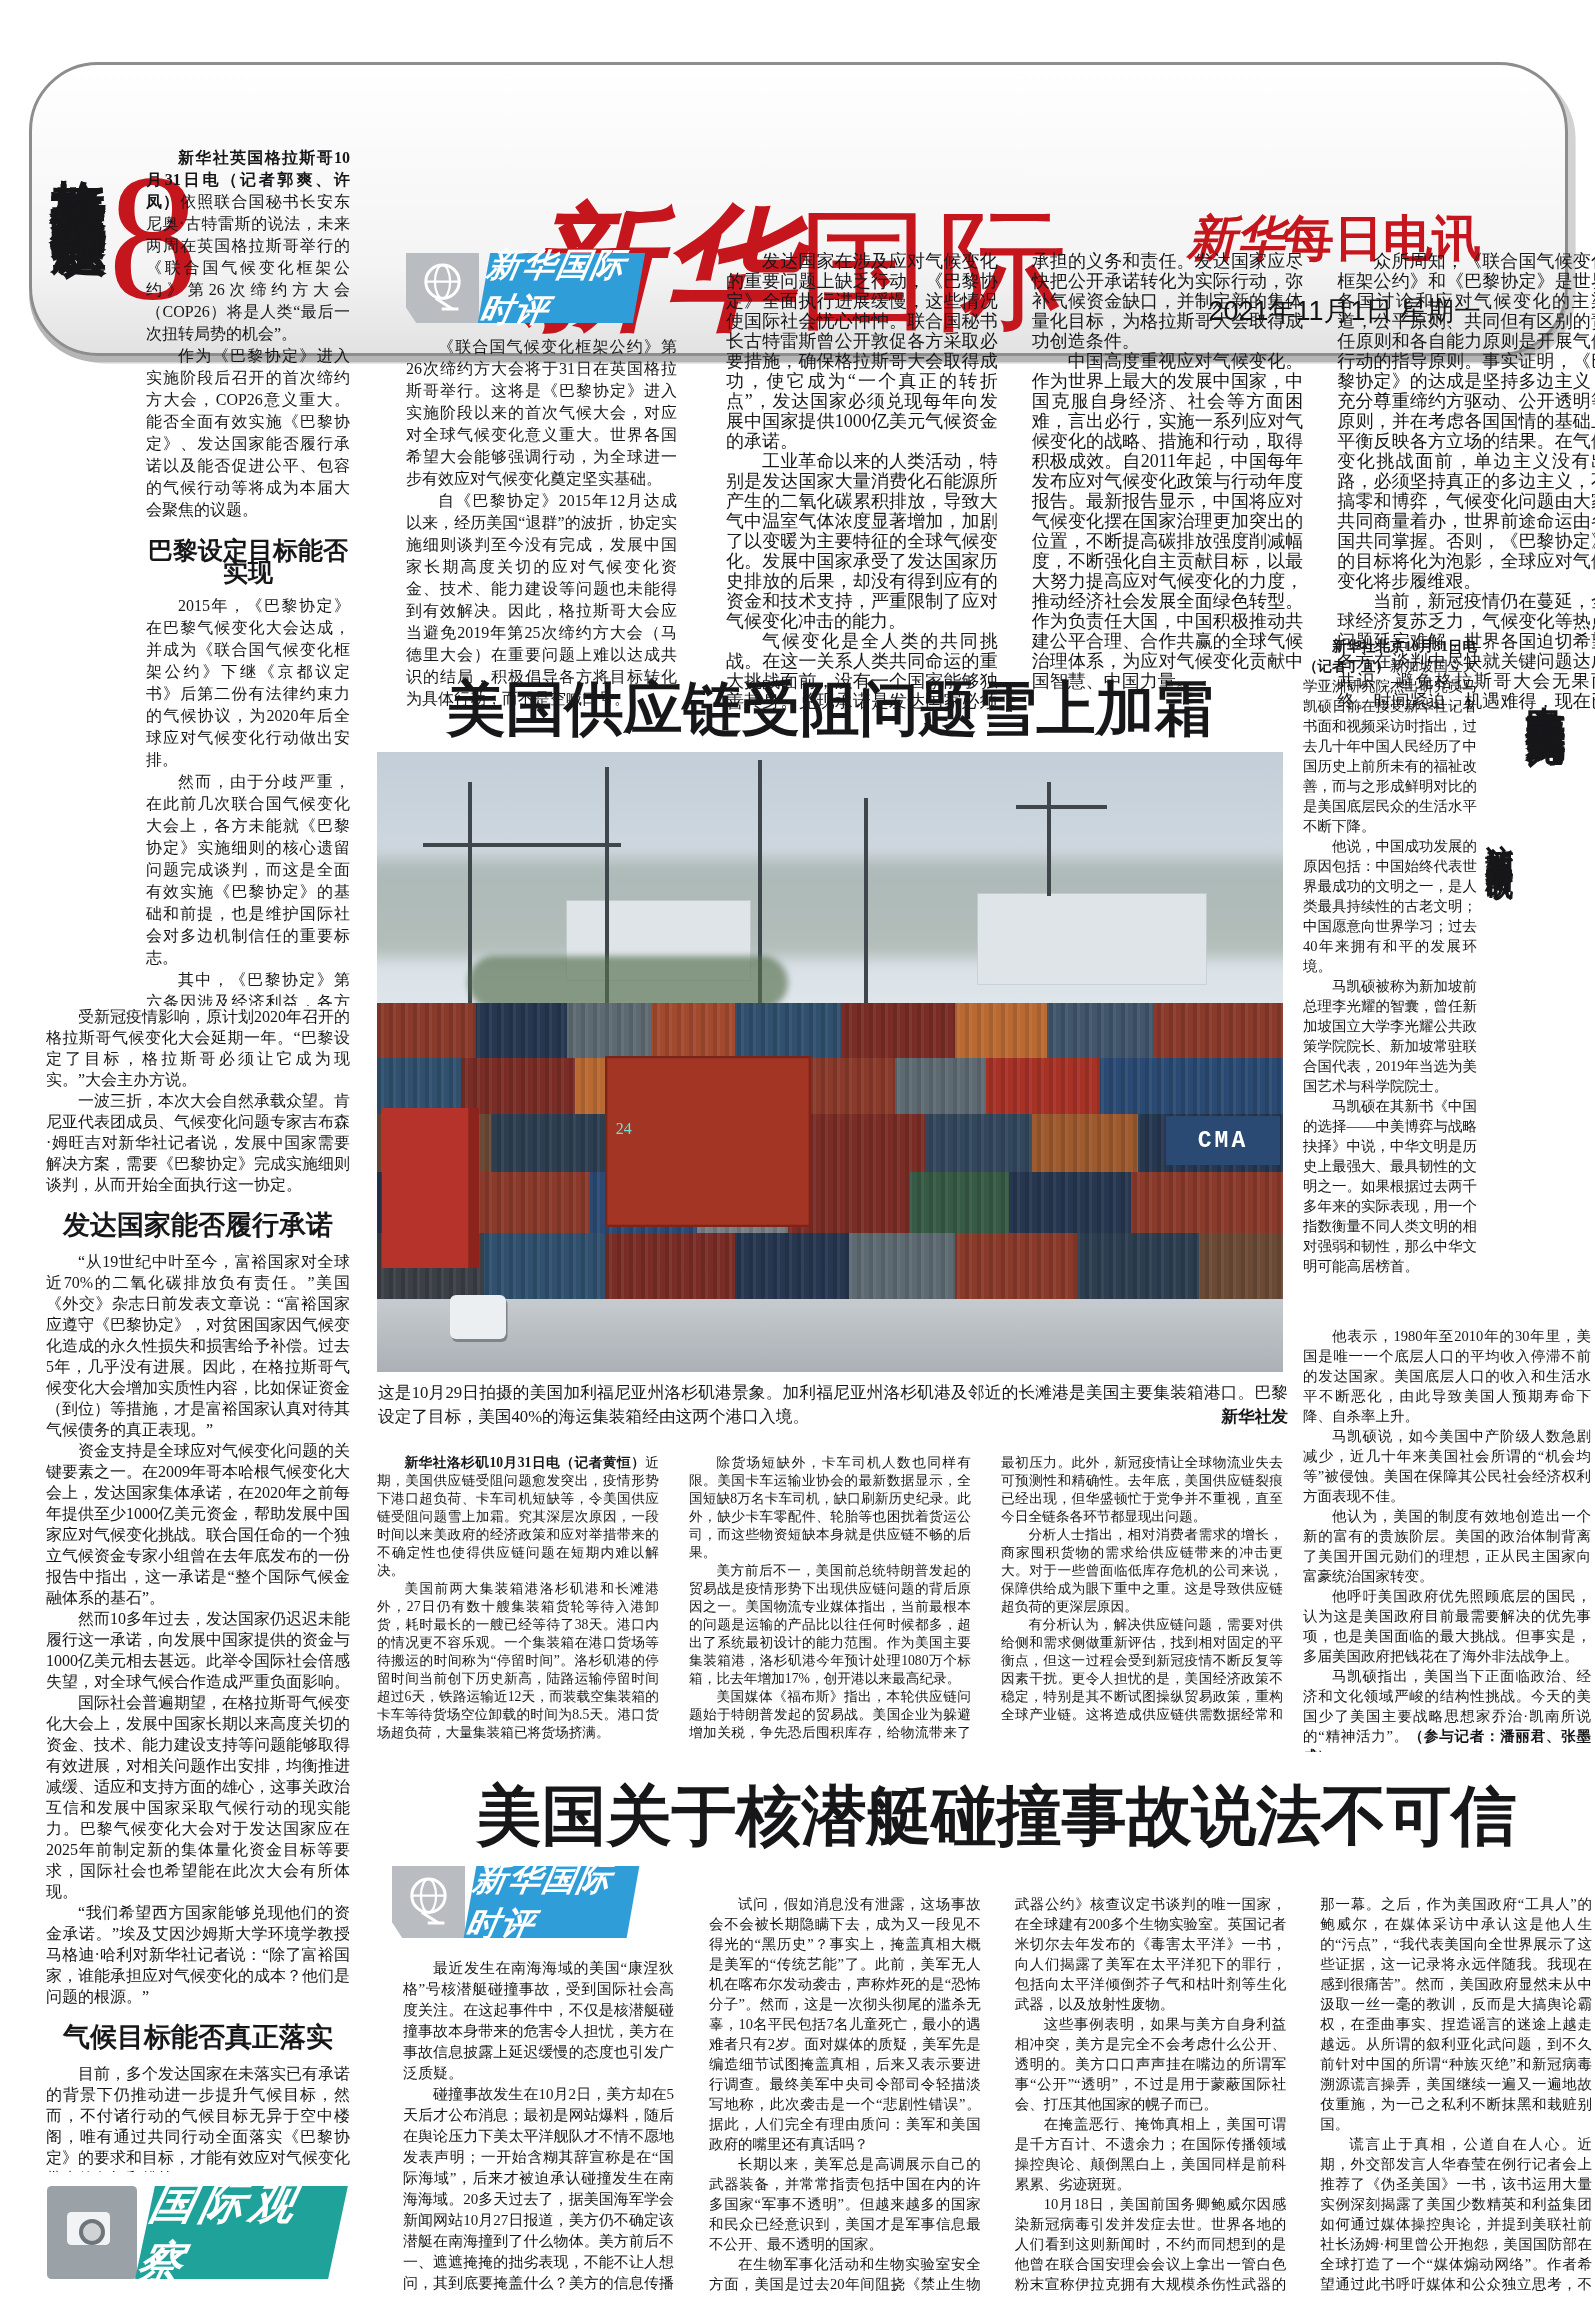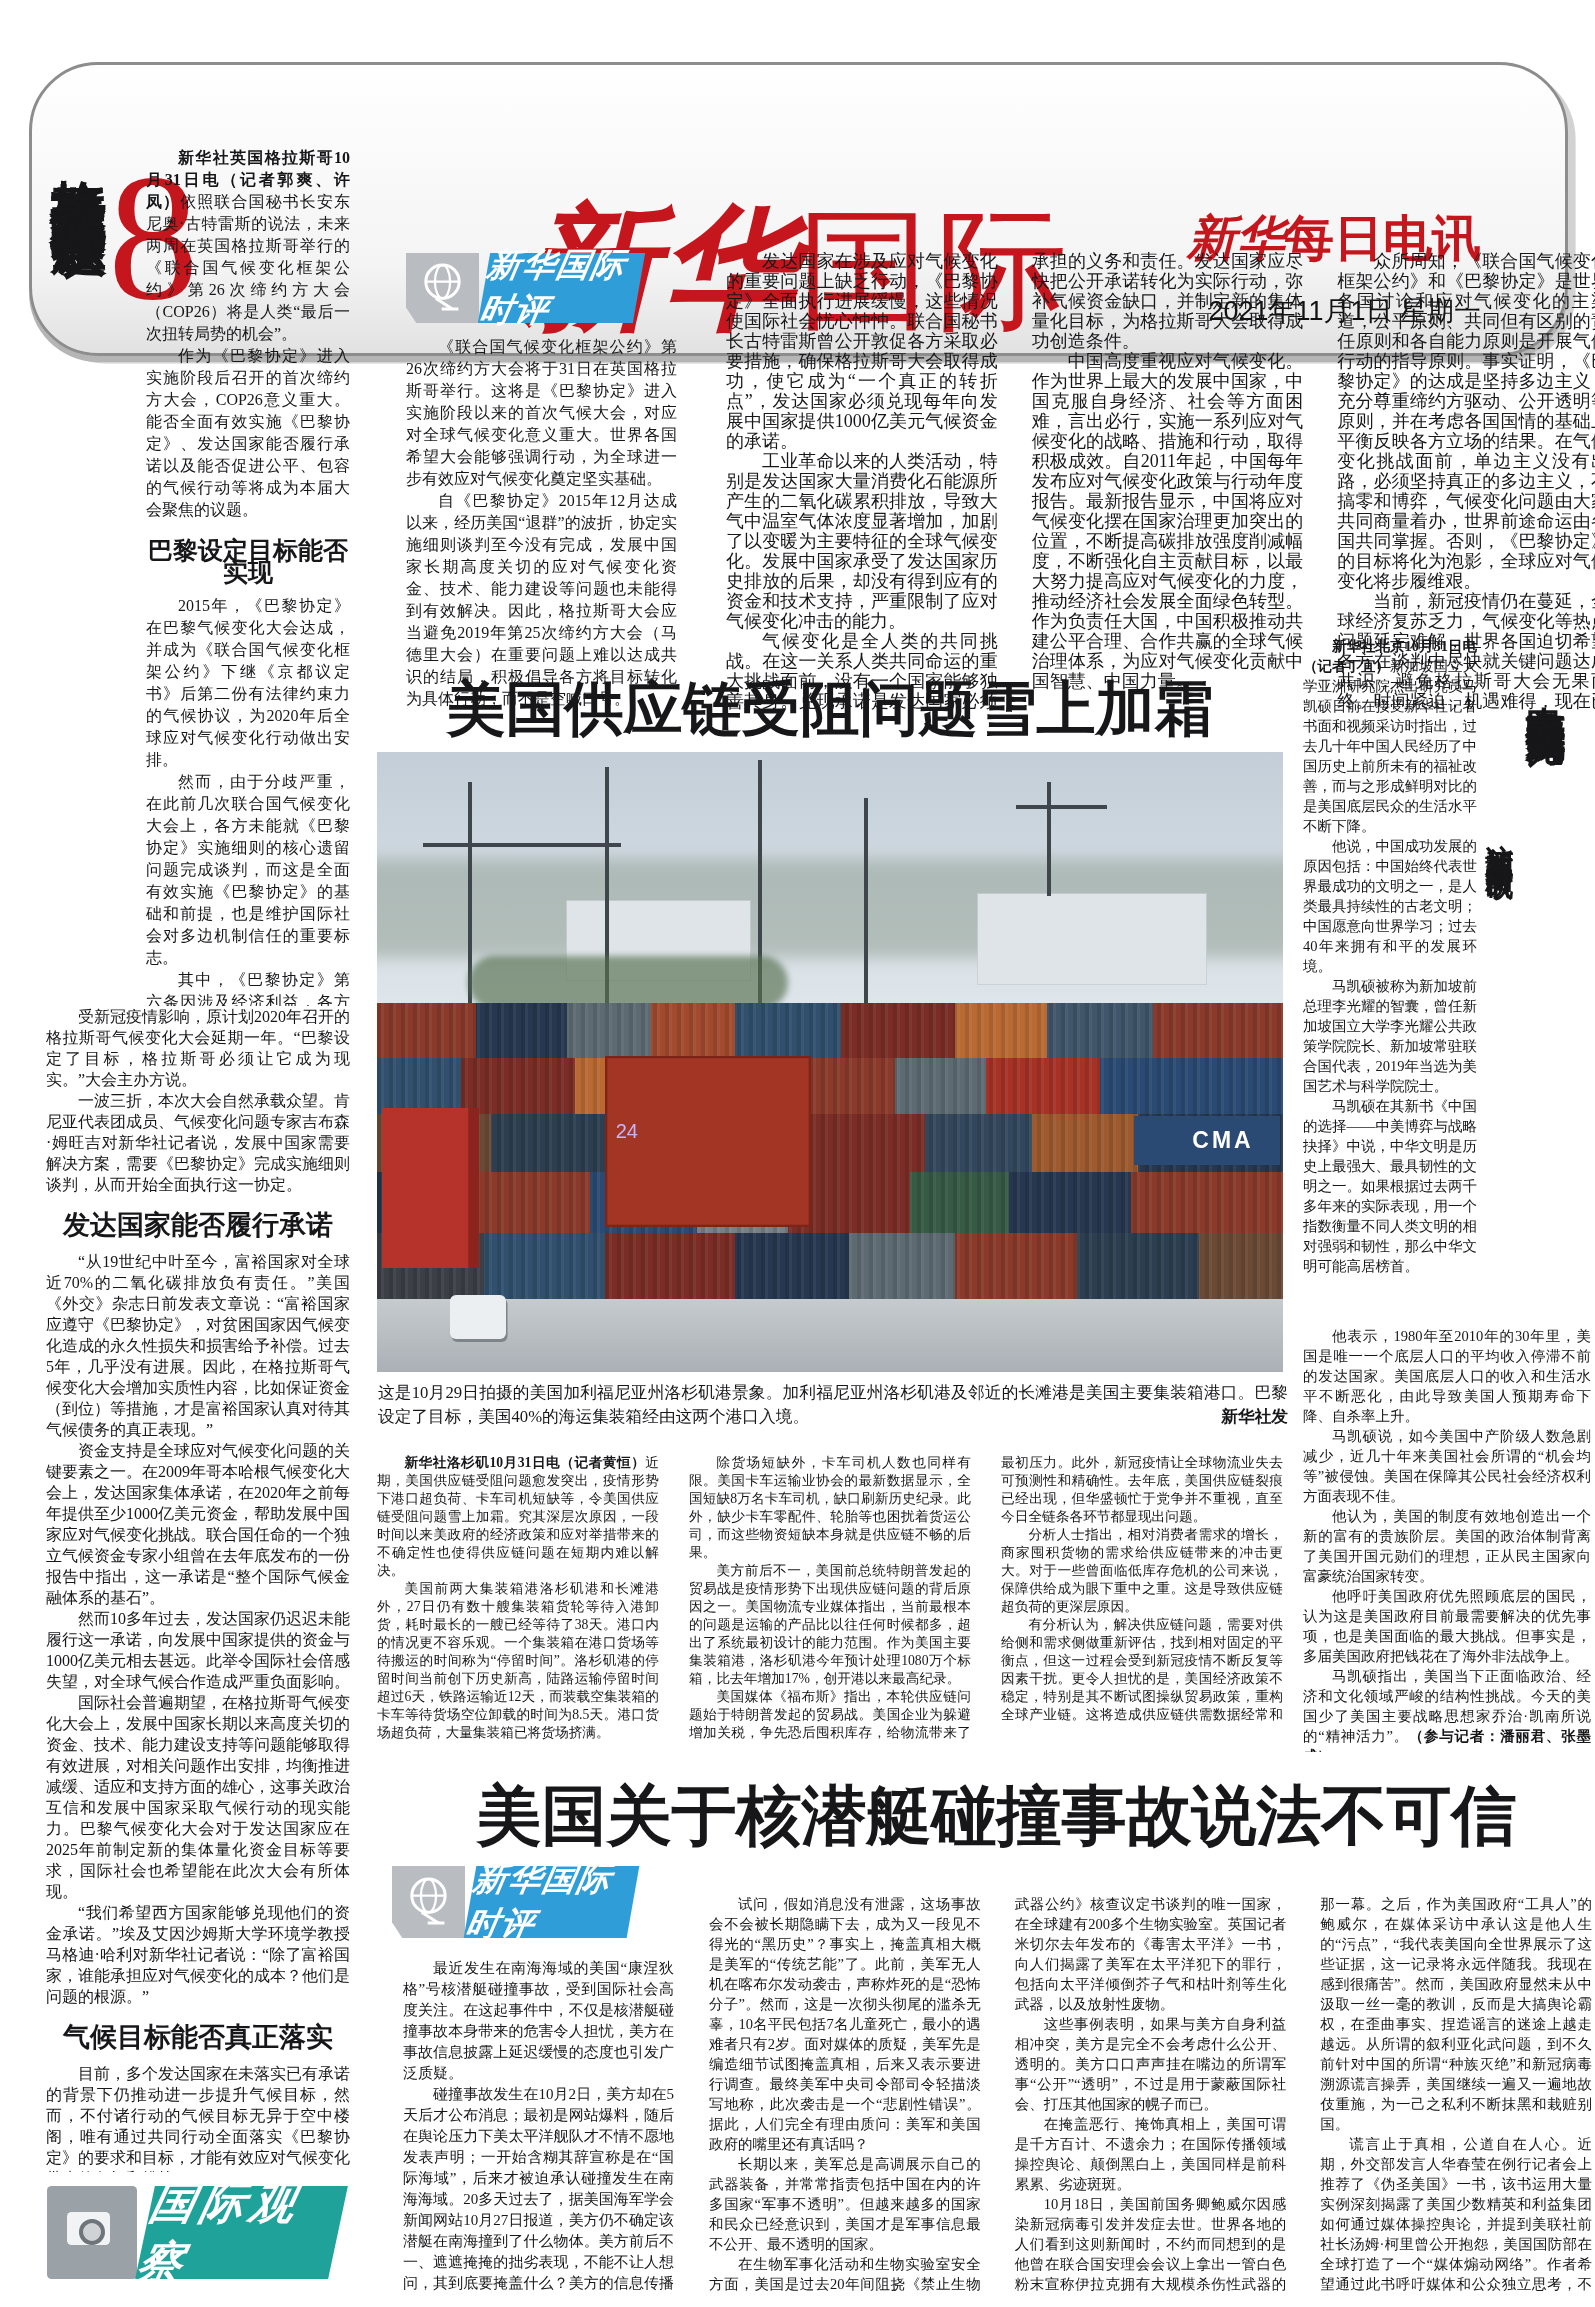--- a/index.html
+++ b/index.html
@@ -51,23 +51,23 @@
   
   .m-head{position:absolute;left:377px;top:670px;width:906px;text-align:center;font-size:59px;font-weight:bold;white-space:nowrap;}
   .photo{position:absolute;left:377px;top:752px;width:906px;height:620px;overflow:hidden;background:linear-gradient(#c3ced8,#dde4e9 38%,#edf0f2 58%);}
   .hills{position:absolute;left:-30px;top:107px;width:989px;height:99px;background:#8d9c8f;opacity:.5;filter:blur(7.6px);}
   .bldg{position:absolute;background:#dfe4e8;box-shadow:0 0 0 0.8px #c8ced2;}
   .pole{position:absolute;width:3.8px;background:#3f464c;}
   .beam{position:absolute;height:3.8px;background:#3f464c;}
   .row{position:absolute;left:0;width:100%;}
   .ridges{position:absolute;inset:0;background:repeating-linear-gradient(90deg,rgba(0,0,0,.10) 0 3.8px,rgba(255,255,255,.05) 3.8px 6.9px,transparent 6.9px 12px);}
   .bigred{position:absolute;left:228px;top:304px;width:206px;height:171px;background:#a23524;box-shadow:inset 0 0 0 2.3px #7c2418;}
-  .bigred span{position:absolute;left:10.7px;top:64px;color:#c4b5fd;font-size:20px;font-family:Liberation Sans, sans-serif;}
+  .bigred span{position:absolute;left:10.7px;top:64px;color:#5eead4;font-size:16px;font-family:Liberation Serif, serif;}
   .cma{position:absolute;right:3px;top:364px;width:114px;height:49px;background:#2b4a73;color:#fff;
-       font-family:Liberation Sans, sans-serif;font-weight:bold;font-size:23px;letter-spacing:3px;display:flex;align-items:center;justify-content:center;padding-left:32px;}
+       font-family:Liberation Mono, monospace;font-weight:bold;font-size:23px;letter-spacing:3px;display:flex;align-items:center;justify-content:center;}
   .yard{position:absolute;left:0;bottom:0;width:100%;height:73px;background:linear-gradient(#c6cbcf,#aab0b5);}
   .truck{position:absolute;left:73px;bottom:33px;width:56px;height:44px;background:#eceff1;border-radius:6px;box-shadow:1.5px 3px 0 #7d848a;}
   .machine{position:absolute;left:4.6px;top:356px;width:97px;height:160px;background:#b5332a;box-shadow:inset -10.7px 0 0 #8c241d;}
   .trees{position:absolute;left:91px;top:204px;width:320px;height:53px;background:#55704f;border-radius:30px;opacity:.65;filter:blur(3px);}
   .caption{position:absolute;left:378px;top:1381px;width:910px;font-size:16.7px;line-height:23.6px;text-align:justify;}
   .caption .credit{font-weight:bold;float:right;}
   .m-cols{position:absolute;left:377px;top:1454px;width:906px;height:304px;font-size:13.7px;line-height:18px;
           column-count:3;column-gap:30px;column-fill:auto;}
   
   .r-narrow{position:absolute;left:1303px;top:636px;width:174px;height:684px;font-size:14.5px;line-height:20px;}

